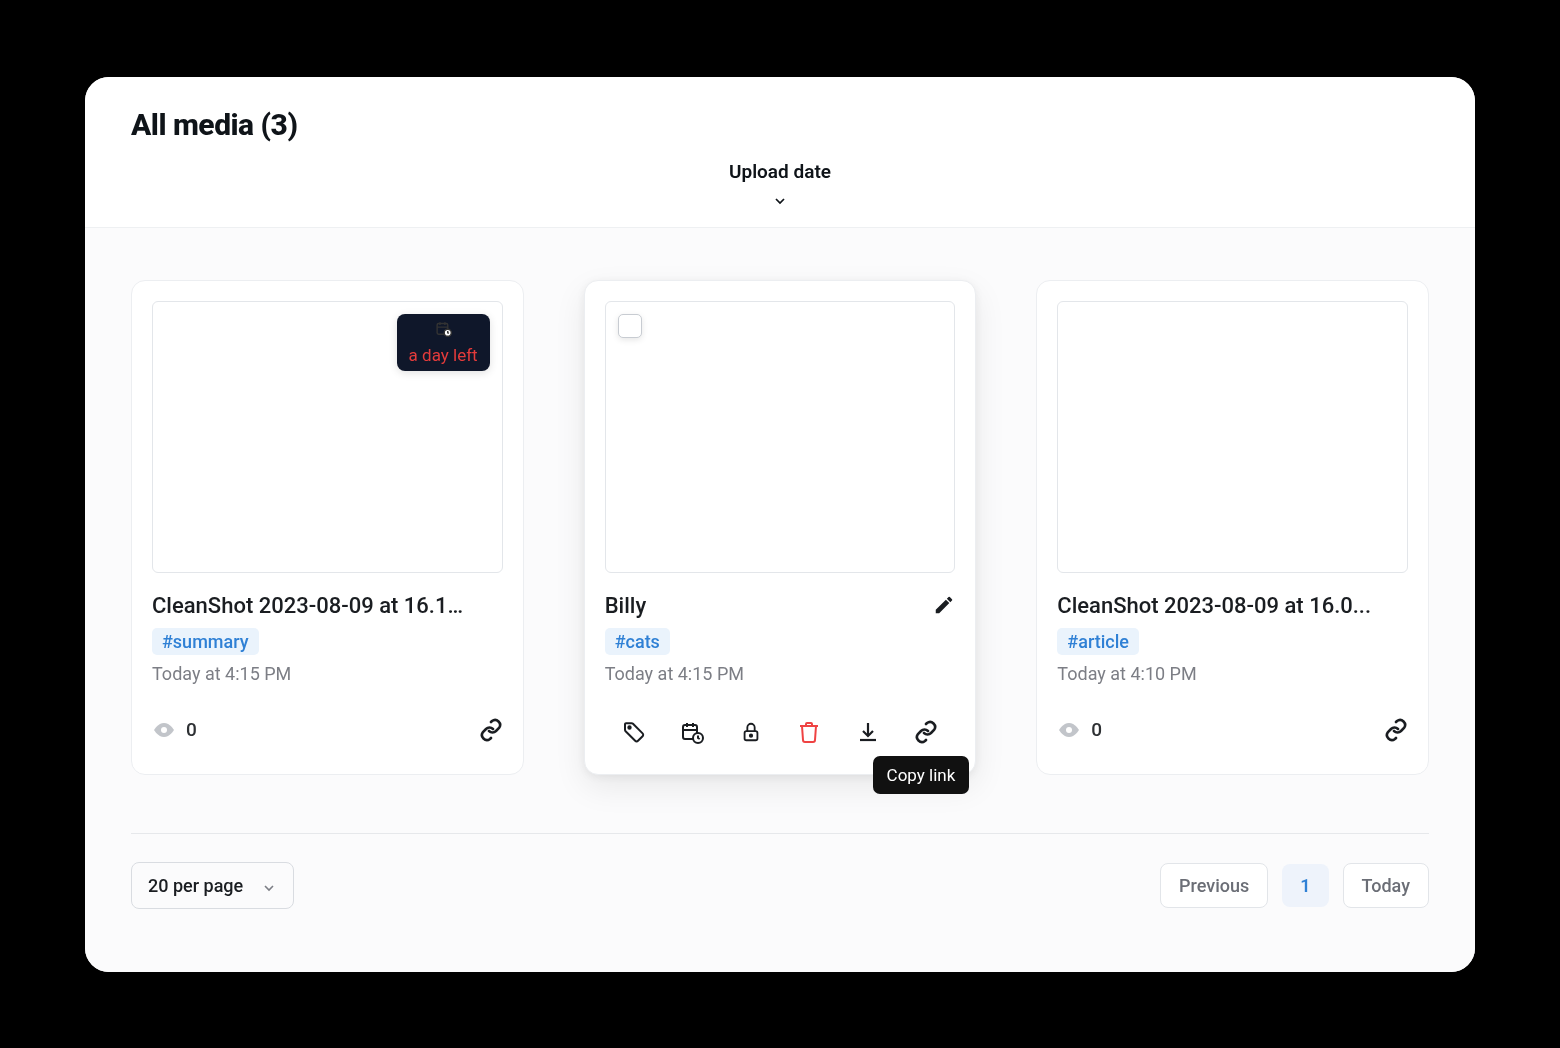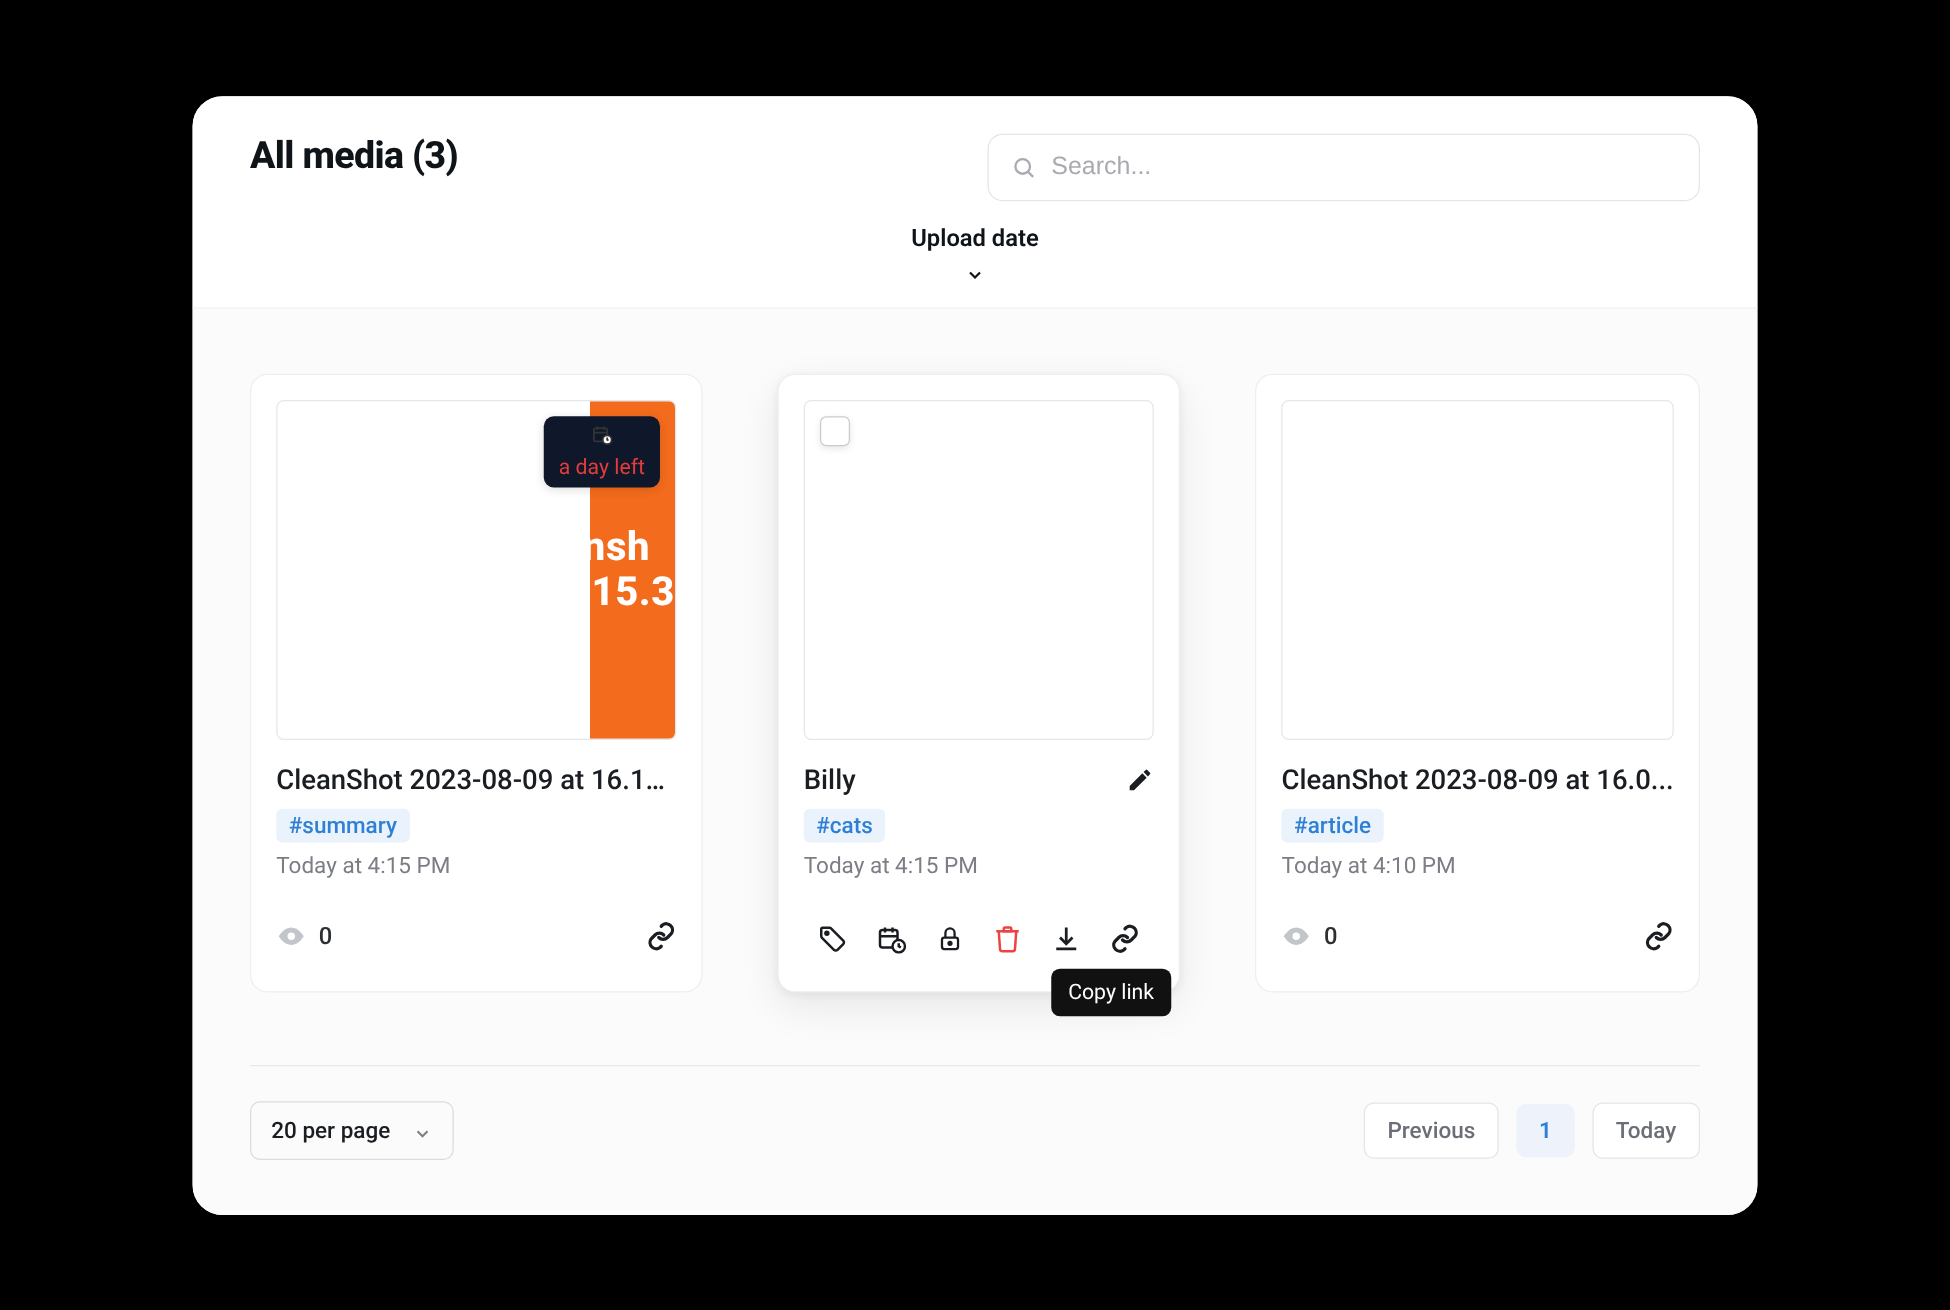--- a/index.html
+++ b/index.html
@@ -6,21 +6,21 @@
   body {
     font-family: -apple-system, BlinkMacSystemFont, "Segoe UI", Roboto, Helvetica, Arial, sans-serif;
     background: #000;
     width: 1560px;
     height: 1048px;
     display: flex;
     align-items: center;
     justify-content: center;
   }
   .window {
-    width: 1252px;
+    width: 1390px;
     height: 895px;
     background: #fff;
     border-radius: 24px;
     box-shadow: 0 40px 120px rgba(0,0,0,0.6), 0 10px 40px rgba(0,0,0,0.3);
     display: flex;
     flex-direction: column;
     overflow: hidden;
   }
   .header {
     padding: 30px 46px 18px 46px;
@@ -268,49 +268,36 @@
   svg { display: block; }
 </style>
 </head>
 <body>
 
 <div class="window">
 
   <div class="header">
     <div class="header-top">
       <div class="title">All media (3)</div>
-      <div class="search-box">
-        <span>
-          <svg width="20" height="20" viewBox="0 0 24 24" fill="none" stroke="#a9a9b0" stroke-width="2.2">
-              <circle cx="11" cy="11" r="7"></circle>
-              <line x1="21" y1="21" x2="16.5" y2="16.5"></line>
-            </svg>
-        </span>
-        <input type="text" placeholder="Search..." style="">
-      </div>
     </div>
     <div class="sort-row">
       <span>Upload date</span>
       <span>
         <svg width="16" height="16" viewBox="0 0 24 24" fill="none" stroke="#0f1419" stroke-width="2.6">
             <polyline points="6 9 12 15 18 9"></polyline>
           </svg>
       </span>
     </div>
   </div>
 
   <div class="content">
     <div class="cards">
 
       <div class="card">
         <div class="thumb">
-          <div class="thumb-orange">
-            <div class="thumb-orange-text">ensh
-…15.3</div>
-          </div>
           <div class="expiry-badge">
             <span>
               <svg width="17" height="17" viewBox="0 0 24 24" fill="none" stroke="#333" stroke-width="2">
                   <rect x="3" y="5" width="15" height="15" rx="2"></rect>
                   <line x1="3" y1="10" x2="18" y2="10"></line>
                   <line x1="7" y1="3" x2="7" y2="7"></line>
                   <line x1="14" y1="3" x2="14" y2="7"></line>
                   <circle cx="18" cy="18" r="5" fill="#fff"></circle>
                   <path d="M18 15.5 V18 L19.5 19"></path>
                 </svg>

